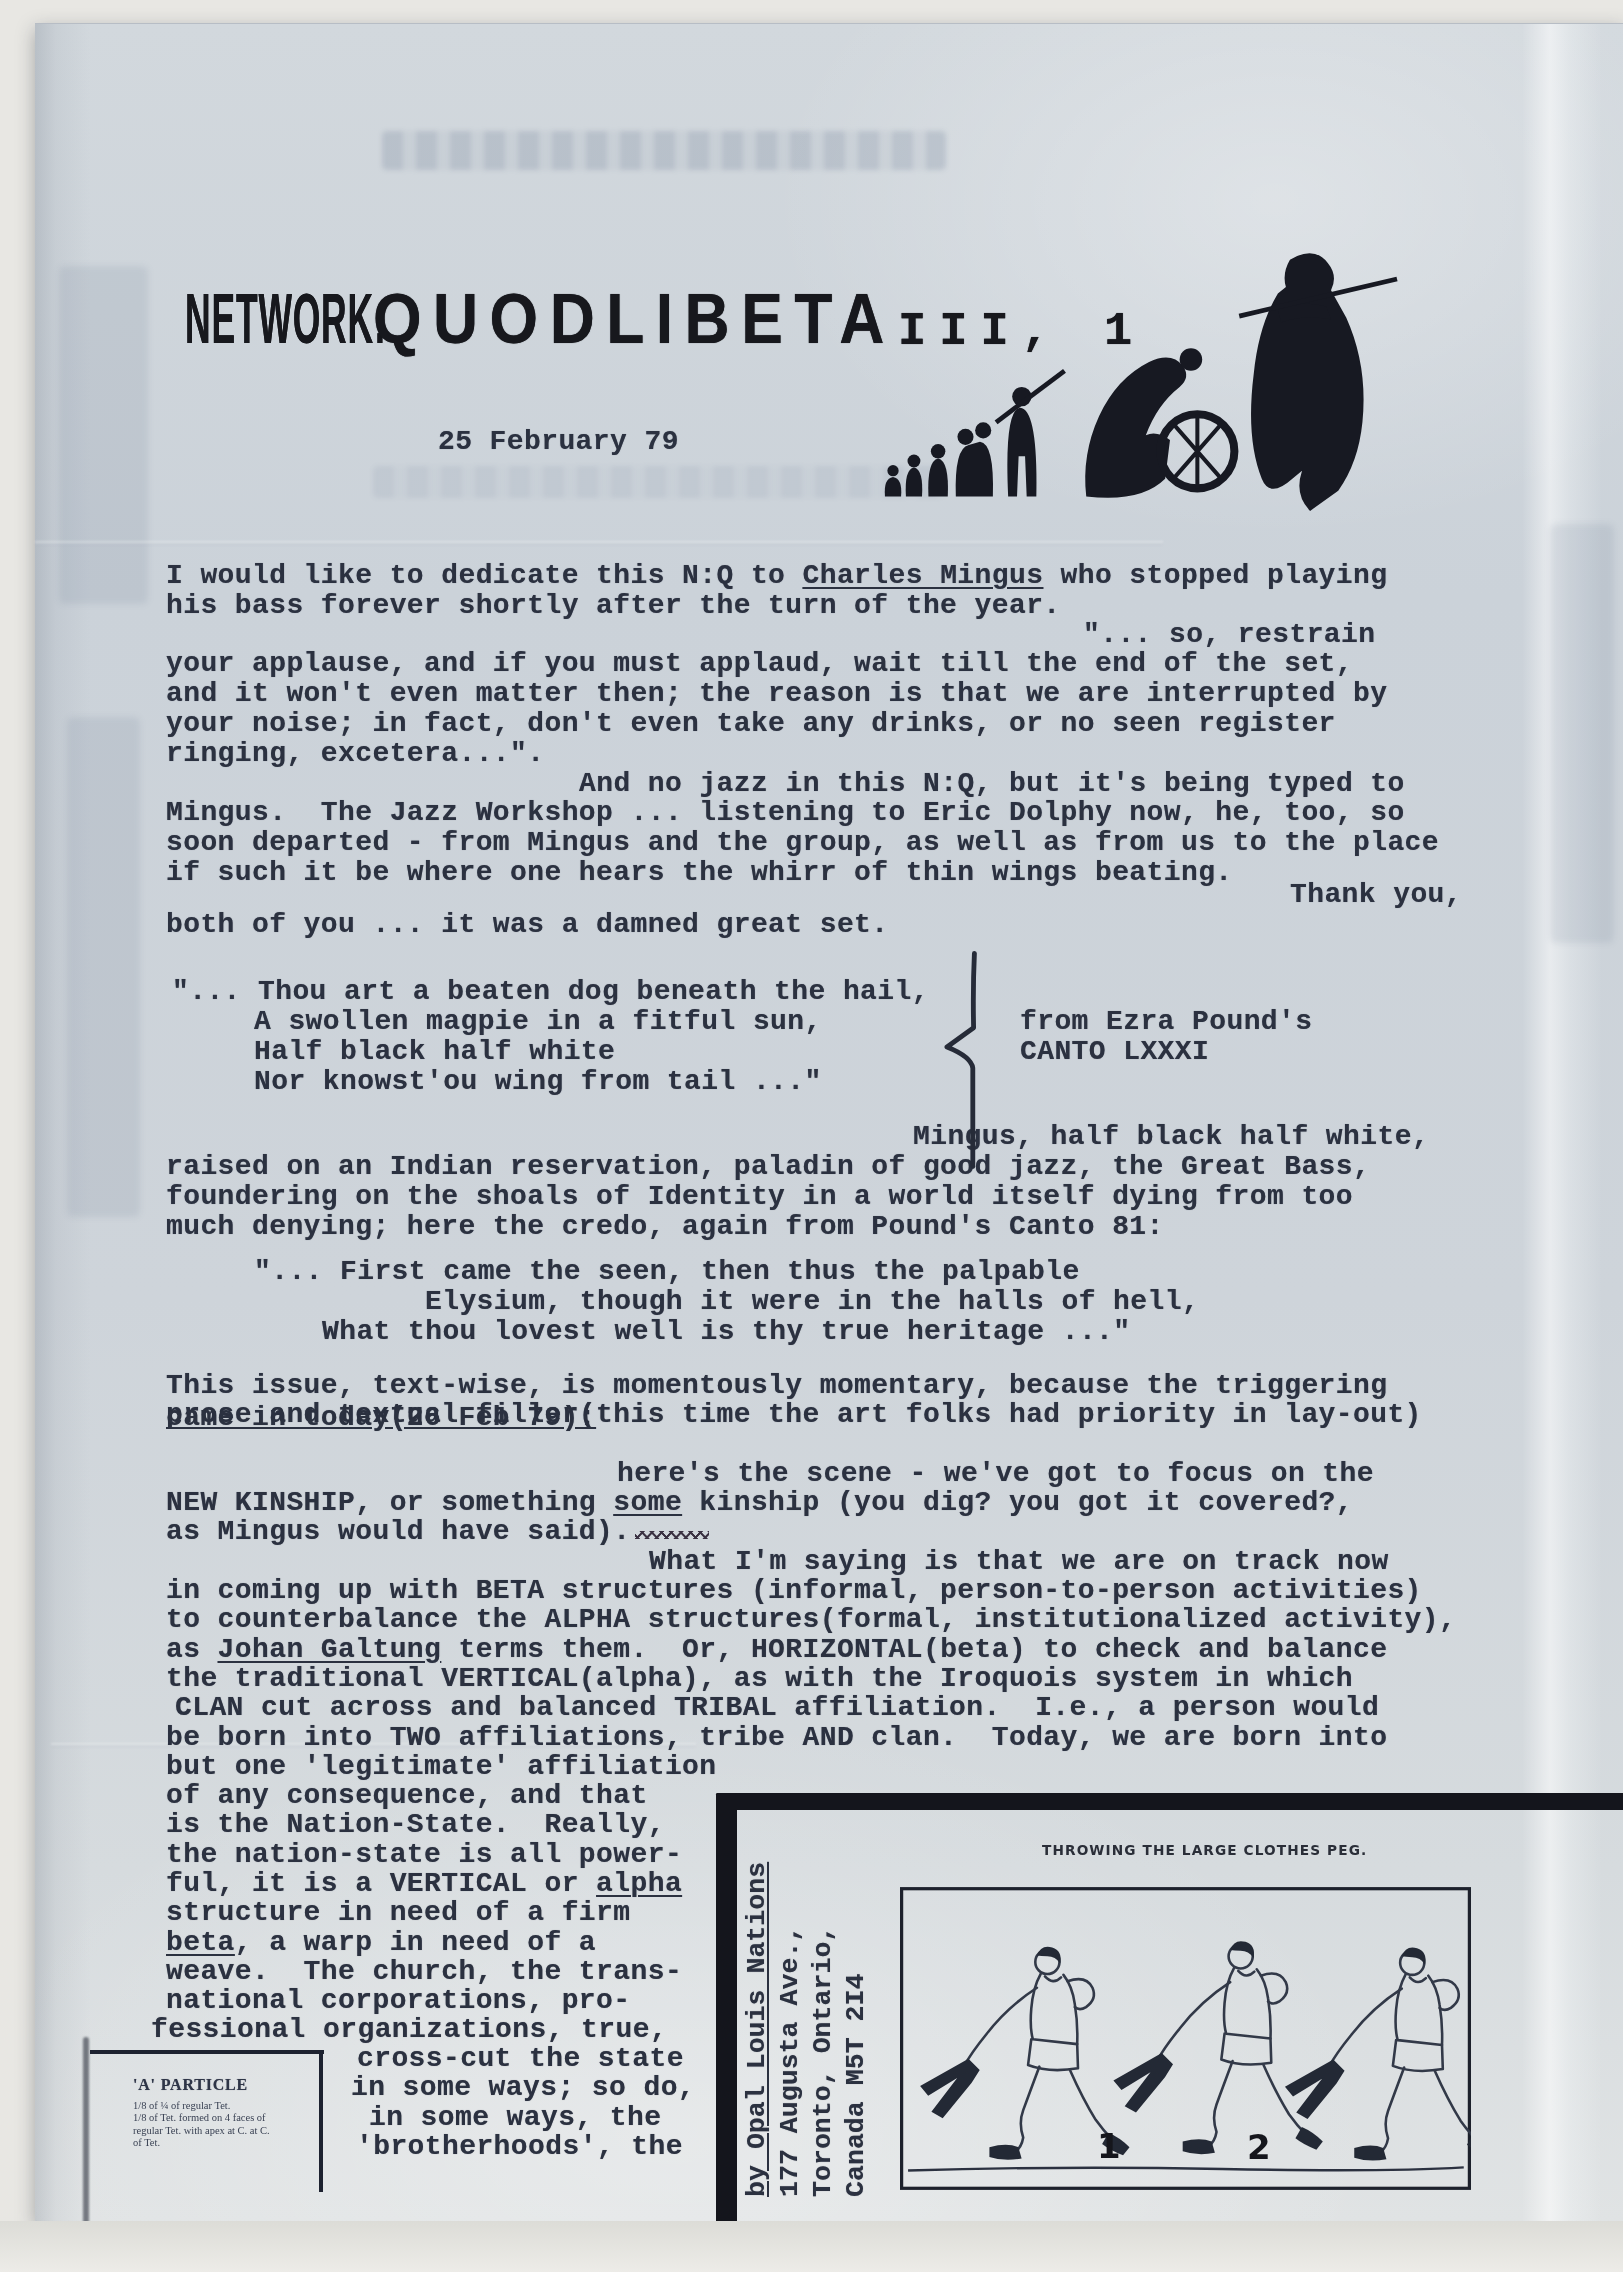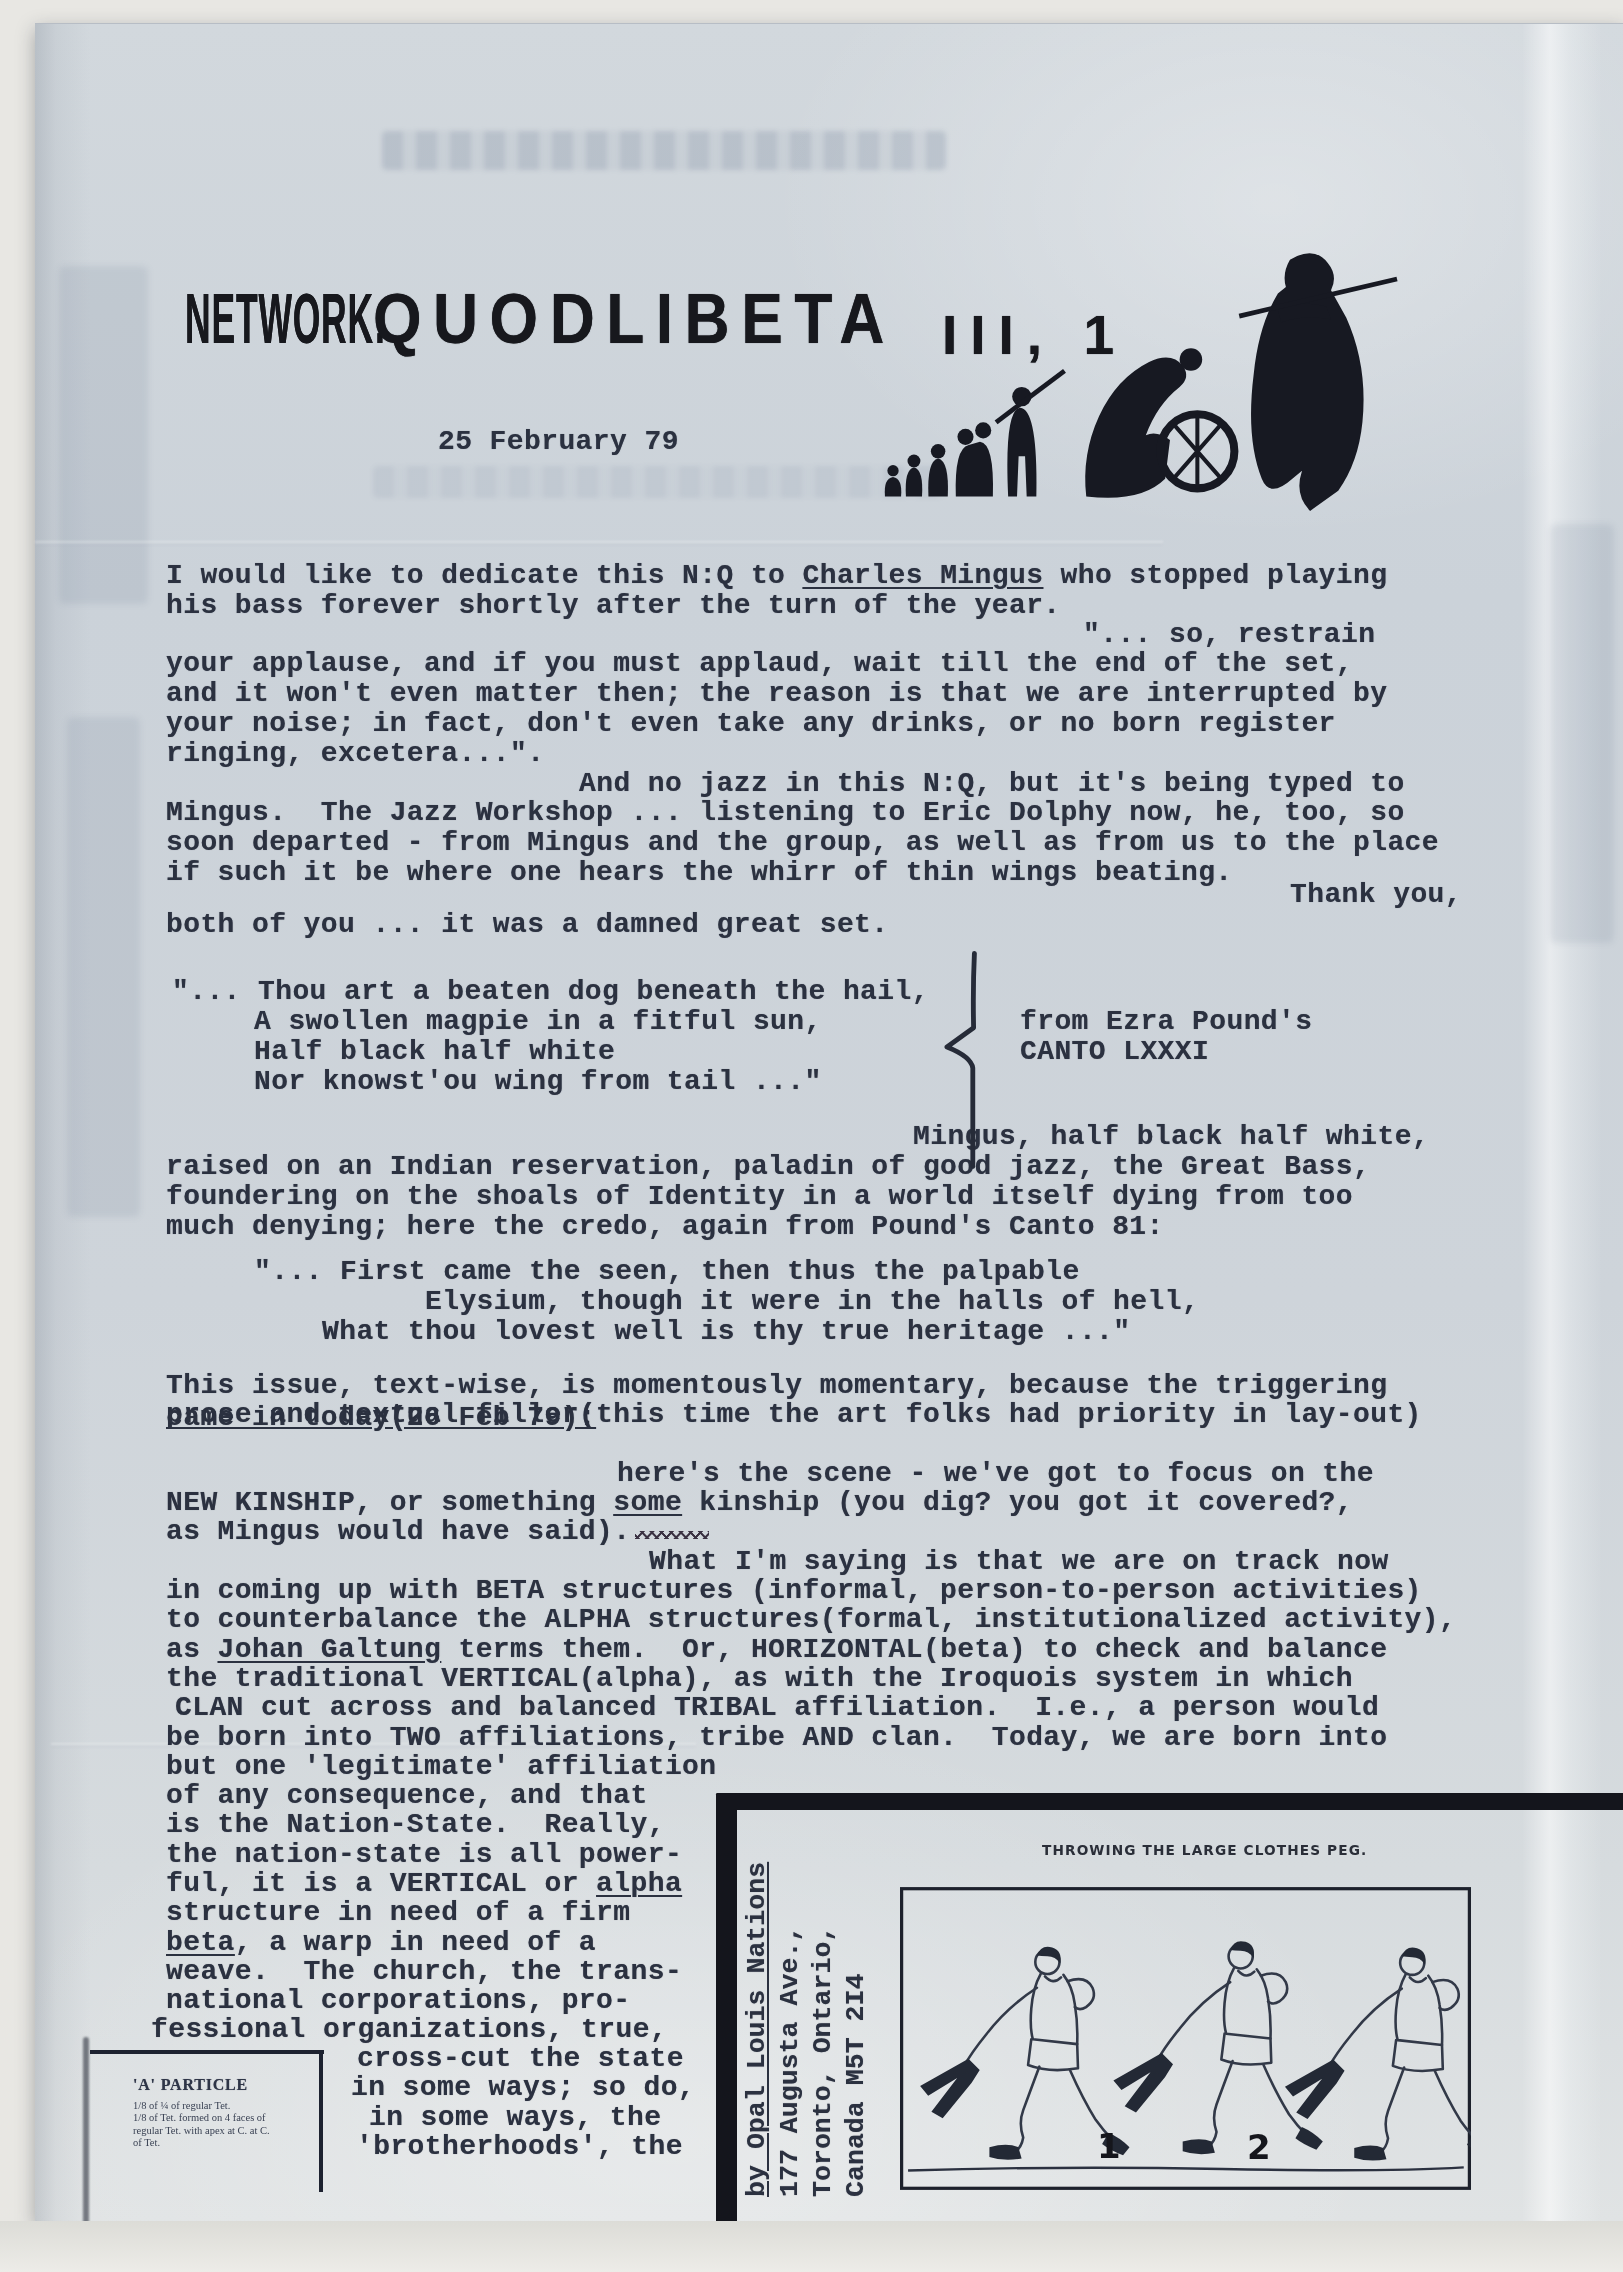--- a/index.html
+++ b/index.html
@@ -19,21 +19,21 @@
      text-shadow:0 0 0.8px rgba(43,49,64,.55);}
   .t .u{text-decoration:underline;text-decoration-thickness:2.4px;text-underline-offset:4px;}
   .squig{display:inline-block;height:8px;margin-left:4.8px;
      background:
        linear-gradient(135deg, rgba(0,0,0,0) 42%, #3a3142 42%, #3a3142 60%, rgba(0,0,0,0) 60%) 0 0/9.7px 8px repeat-x,
        linear-gradient(45deg, rgba(0,0,0,0) 42%, #3a3142 42%, #3a3142 60%, rgba(0,0,0,0) 60%) 4.8px 0/9.7px 8px repeat-x;}
   .mastword{position:absolute;font-weight:700;color:#17181d;line-height:1;transform-origin:left bottom;
      text-shadow:0 0 0.8px #17181d;}
   #mast-w1{left:150px;top:259px;font-size:71px;letter-spacing:1.6px;transform:scaleX(.50);}
   #mast-w2{left:338px;top:259px;font-size:71px;letter-spacing:13px;transform:scaleX(.88);}
-  #mast-issue{left:907px;top:284px;font-size:55px;letter-spacing:13px;font-family:Liberation Sans, sans-serif;}
+  #mast-issue{left:863px;top:284px;font-size:47px;letter-spacing:13px;font-family:Liberation Mono, monospace;}
   #date{left:403px;top:403px;}
   svg{position:absolute;}
   .ink-stroke{stroke:#323948;stroke-width:3.2;fill:none;stroke-linecap:round;stroke-linejoin:round;}
   .ink-fill{fill:#232935;stroke:none;}
   
   .barTop{position:absolute;left:681px;top:1769px;width:924px;height:17.7px;background:#14151c;border-radius:1.6px;}
   .barLeft{position:absolute;left:681px;top:1769px;width:21px;height:449px;background:#14151c;border-radius:1.6px;}
   #caption{position:absolute;left:1007px;top:1818px;font-family:"DejaVu Sans",sans-serif;font-weight:700;
      font-size:13.7px;letter-spacing:1.1px;color:#2a2e38;}
   .fignum{position:absolute;font-family:"DejaVu Sans",sans-serif;font-weight:900;font-size:34px;color:#15161c;}
@@ -100,21 +100,21 @@
       <path d="M452 128 L648 82" stroke="#171922" stroke-width="6" fill="none"></path>
     </g>
   </svg>
 
   <div id="typed-lines">
       <div class="t" style="left: 131px; top: 537px;"><span>I would like to dedicate this N:Q to </span><span class="u">Charles Mingus</span><span> who stopped playing</span></div>
       <div class="t" style="left: 131px; top: 567px;"><span>his bass forever shortly after the turn of the year.</span></div>
       <div class="t" style="left: 1048px; top: 596px;"><span>"... so, restrain</span></div>
       <div class="t" style="left: 131px; top: 625px;"><span>your applause, and if you must applaud, wait till the end of the set,</span></div>
       <div class="t" style="left: 131px; top: 655px;"><span>and it won't even matter then; the reason is that we are interrupted by</span></div>
-      <div class="t" style="left: 131px; top: 685px;"><span>your noise; in fact, don't even take any drinks, or no born register</span></div>
+      <div class="t" style="left: 131px; top: 685px;"><span>your noise; in fact, don't even take any drinks, or no seen register</span></div>
       <div class="t" style="left: 131px; top: 715px;"><span>ringing, excetera...".</span></div>
       <div class="t" style="left: 544px; top: 745px;"><span>And no jazz in this N:Q, but it's being typed to</span></div>
       <div class="t" style="left: 131px; top: 774px;"><span>Mingus.  The Jazz Workshop ... listening to Eric Dolphy now, he, too, so</span></div>
       <div class="t" style="left: 131px; top: 804px;"><span>soon departed - from Mingus and the group, as well as from us to the place</span></div>
       <div class="t" style="left: 131px; top: 834px;"><span>if such it be where one hears the whirr of thin wings beating.</span></div>
       <div class="t" style="left: 1255px; top: 856px;"><span>Thank you,</span></div>
       <div class="t" style="left: 131px; top: 886px;"><span>both of you ... it was a damned great set.</span></div>
       <div class="t" style="left: 137px; top: 953px;"><span>"... Thou art a beaten dog beneath the hail,</span></div>
       <div class="t" style="left: 219px; top: 983px;"><span>A swollen magpie in a fitful sun,</span></div>
       <div class="t" style="left: 219px; top: 1013px;"><span>Half black half white</span></div>

